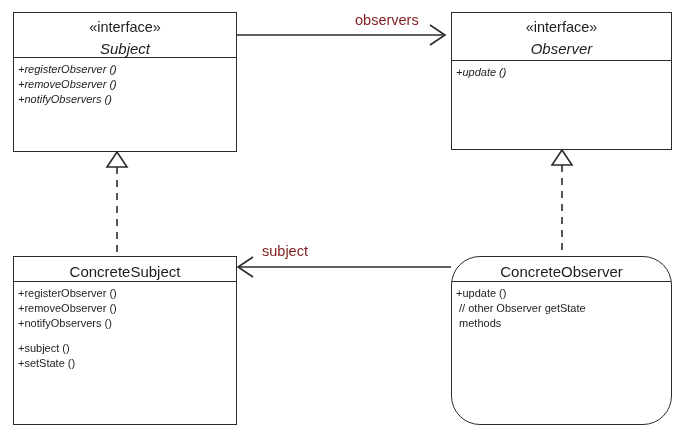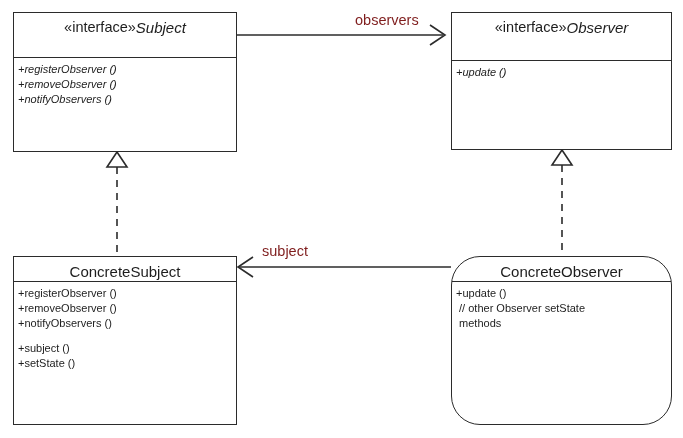--- a/index.html
+++ b/index.html
@@ -32,22 +32,21 @@
   }
   .uml-header {
     box-sizing: border-box;
     border-bottom: 1.6px solid #2b2b2b;
     text-align: center;
     color: #1d1d1d;
     font-size: 15px;
     line-height: 1.45;
     padding: 4px 4px 14px 4px;
     display: flex;
-    flex-direction: row;
-    justify-content: center;
+    flex-direction: column;
     flex: none;
   }
   .stereotype {
     display: block;
     font-style: normal;
     font-size: 14.5px;
   }
   .class-name {
     display: block;
     font-size: 15px;
@@ -165,18 +164,18 @@
       <span class="member">+setState ()</span>
     </div>
   </div>
 
   <div class="uml-class concrete" id="box-concrete-observer">
     <div class="uml-header">
       <span class="class-name">ConcreteObserver</span>
     </div>
     <div class="uml-body">
       <span class="member">+update ()</span>
-      <span class="member"> // other Observer setState</span>
+      <span class="member"> // other Observer getState</span>
       <span class="member"> methods</span>
     </div>
   </div>
 
 </div>
 
 </body></html>

